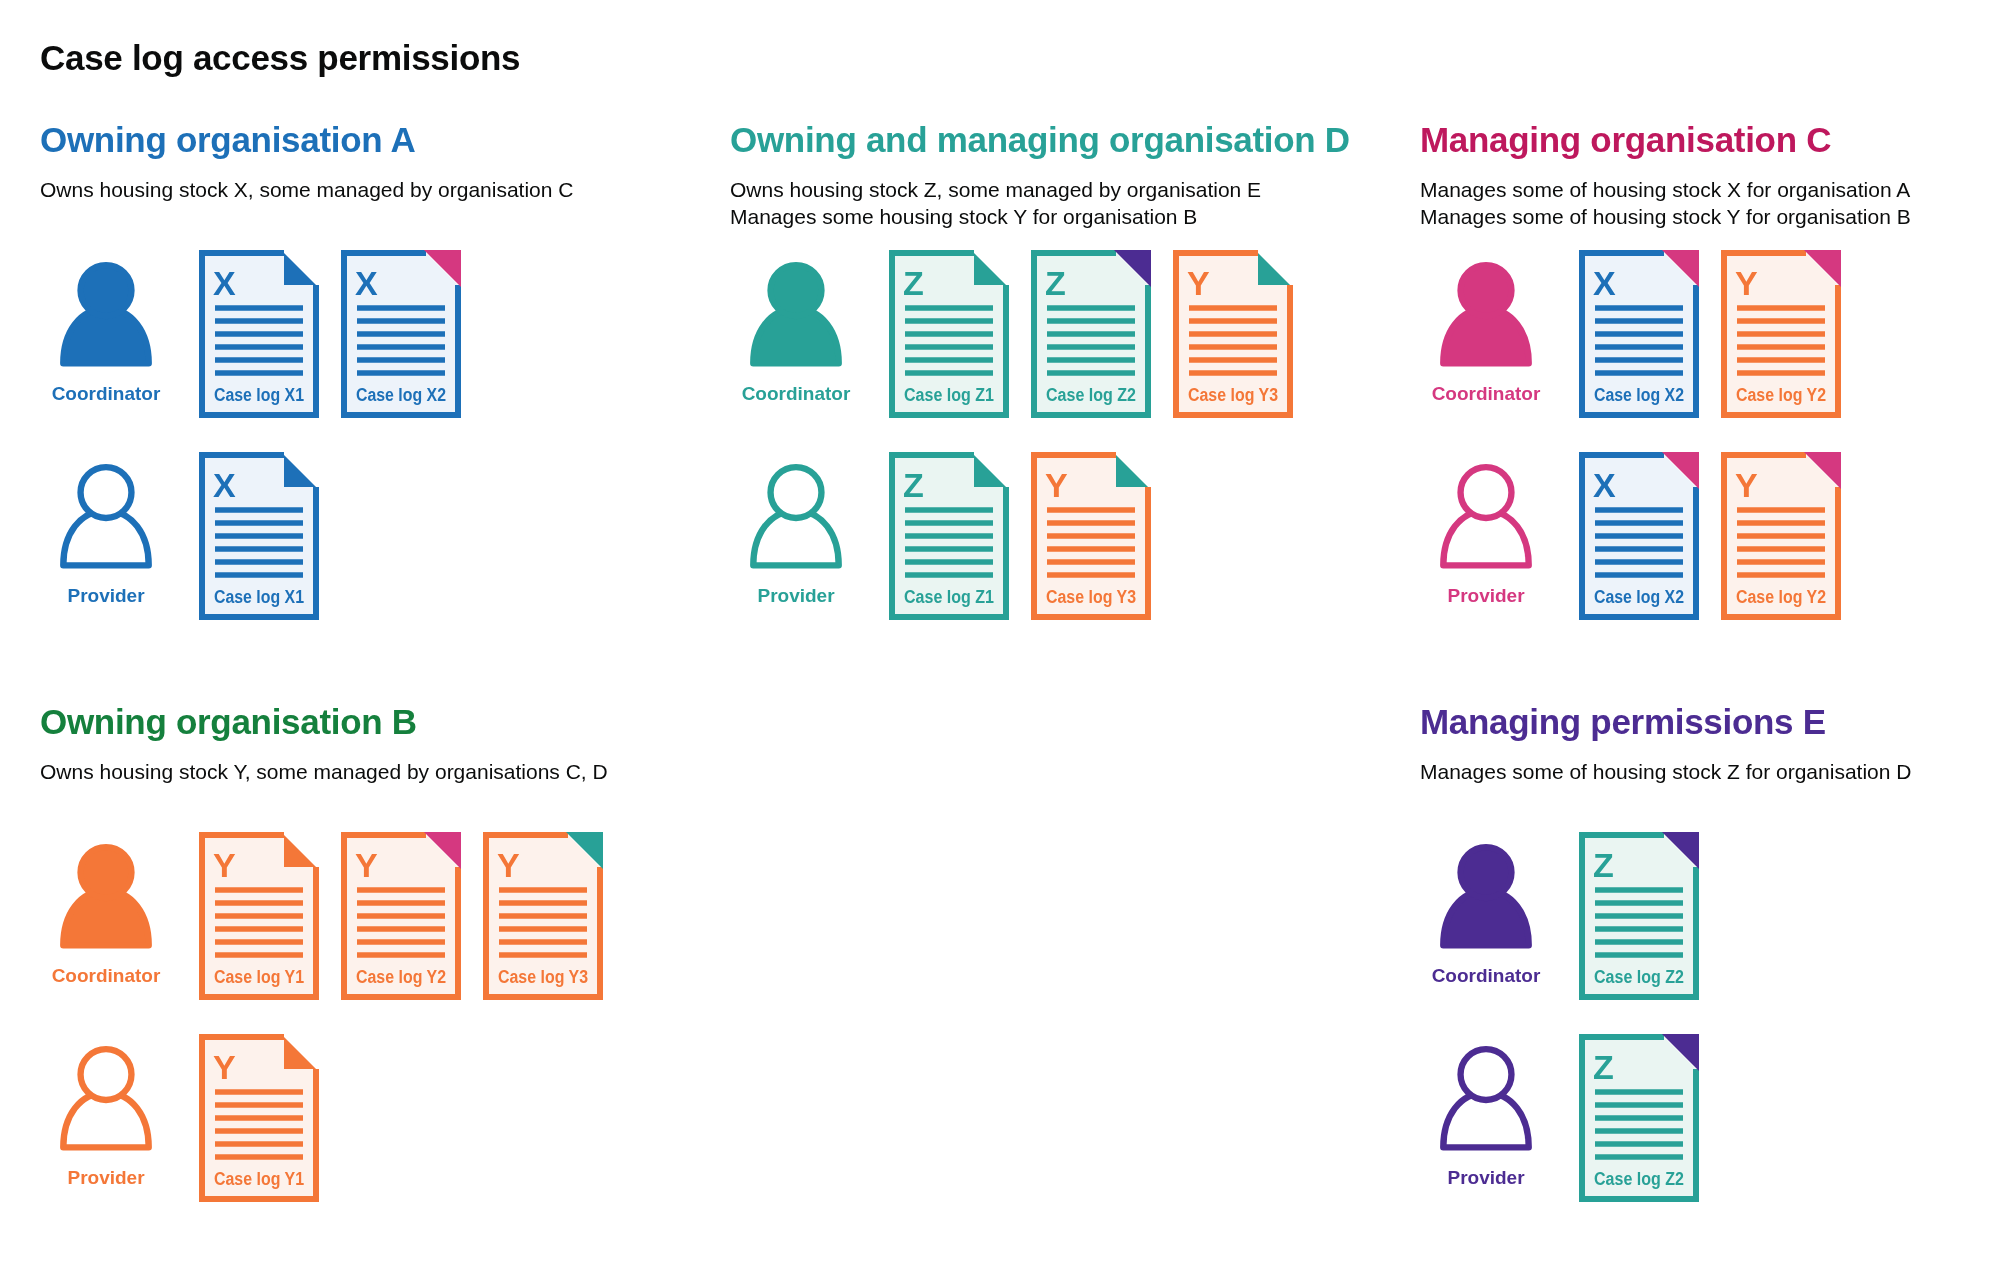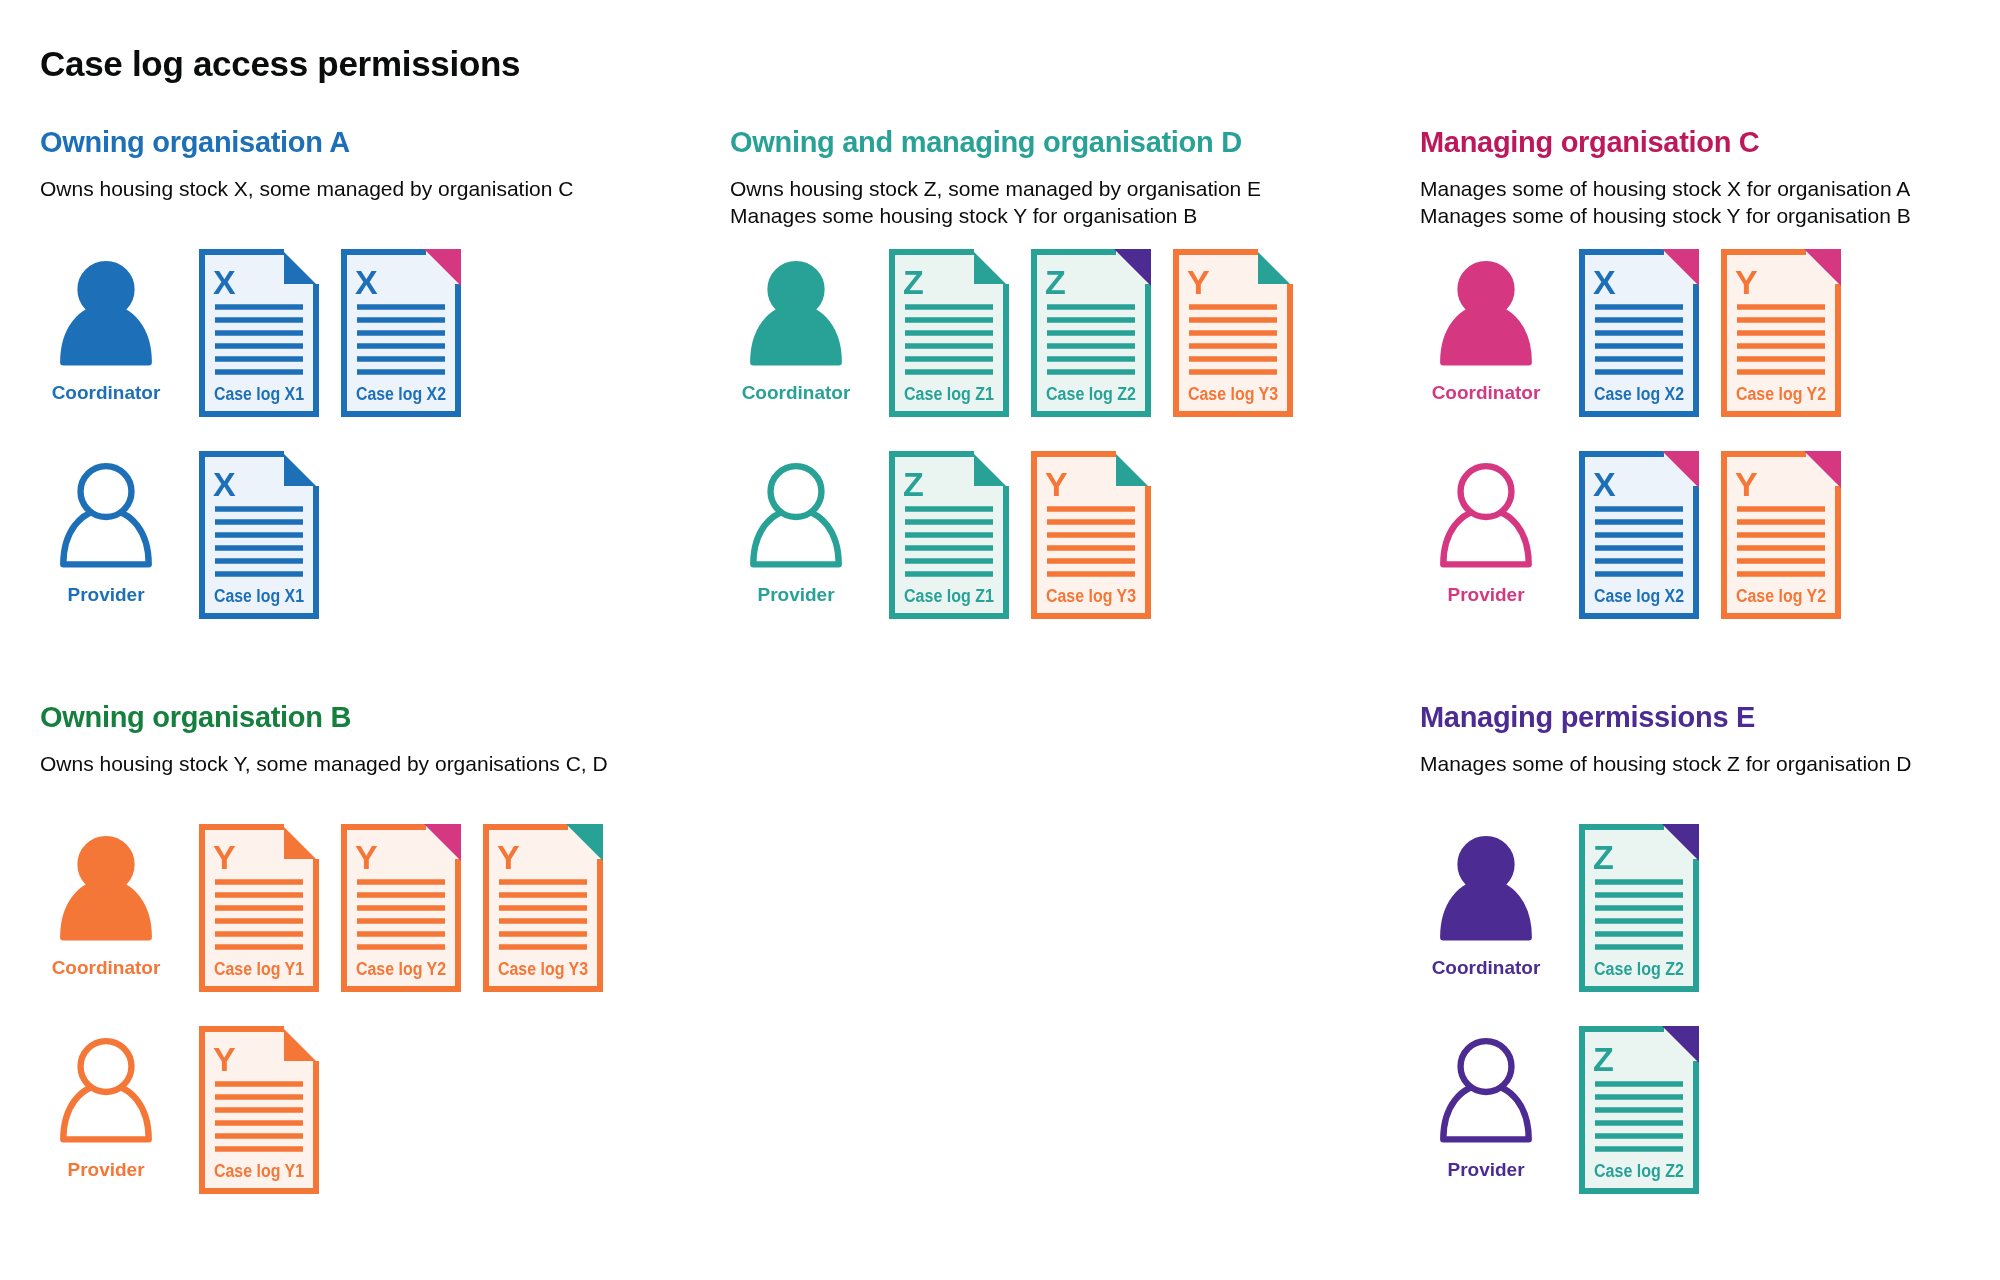--- a/index.html
+++ b/index.html
@@ -1,33 +1,33 @@
 <!DOCTYPE html>
 <html><head>
 <meta charset="utf-8">
 <style>
   html,body { margin:0; padding:0; background:#ffffff; }
   body {
     width:2000px; height:1280px; overflow:hidden;
     font-family:"Liberation Sans", sans-serif;
     color:#0b0c0c;
   }
-  .page { padding:36px 40px; }
+  .page { padding:14px 40px;margin-top:16px; }
   h1.page-title {
     font-size:35px; font-weight:bold; margin:8px 0 42px;
     letter-spacing:-0.3px;
   }
   #sections-grid {
     display:grid;
     grid-template-columns:690px 690px auto;
     row-gap:82px;
     align-items:start;
   }
   .section h2.section-title {
-    font-size:29px; font-weight:bold; margin:0 0 16px; letter-spacing:-0.3px;
+    font-size:35px; font-weight:bold; margin:0 0 16px; letter-spacing:-0.3px;
   }
   .section-desc { min-height:56px; margin-bottom:18px; }
   .section-desc p { margin:0; font-size:21px; line-height:27px; }
   .perm-row { display:flex; align-items:flex-start; margin-bottom:34px; }
   .perm-row:last-child { margin-bottom:0; }
   .person-block {
     flex:0 0 auto; width:132px; margin-right:27px; margin-top:6px;
     display:flex; flex-direction:column; align-items:center; text-align:right;
   }
   .role-label { font-size:19px; font-weight:bold; margin-top:12px; }

